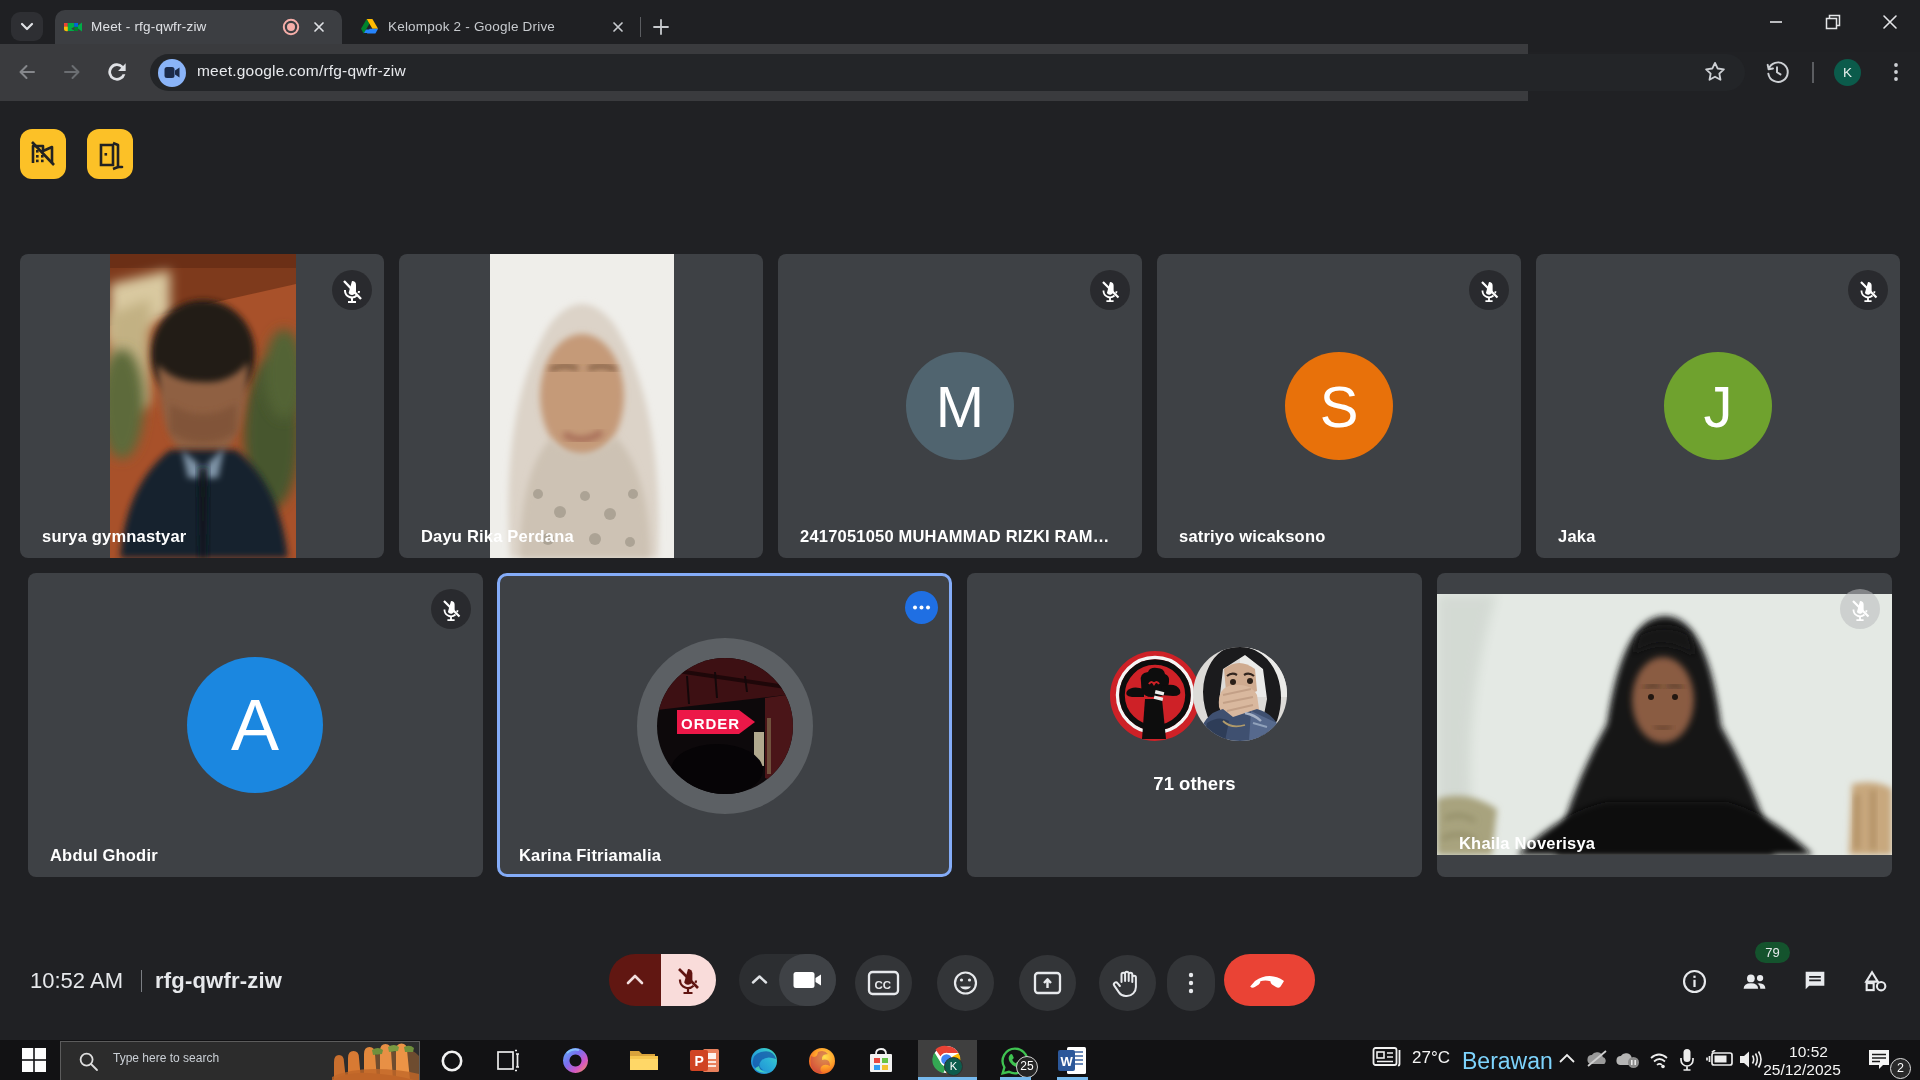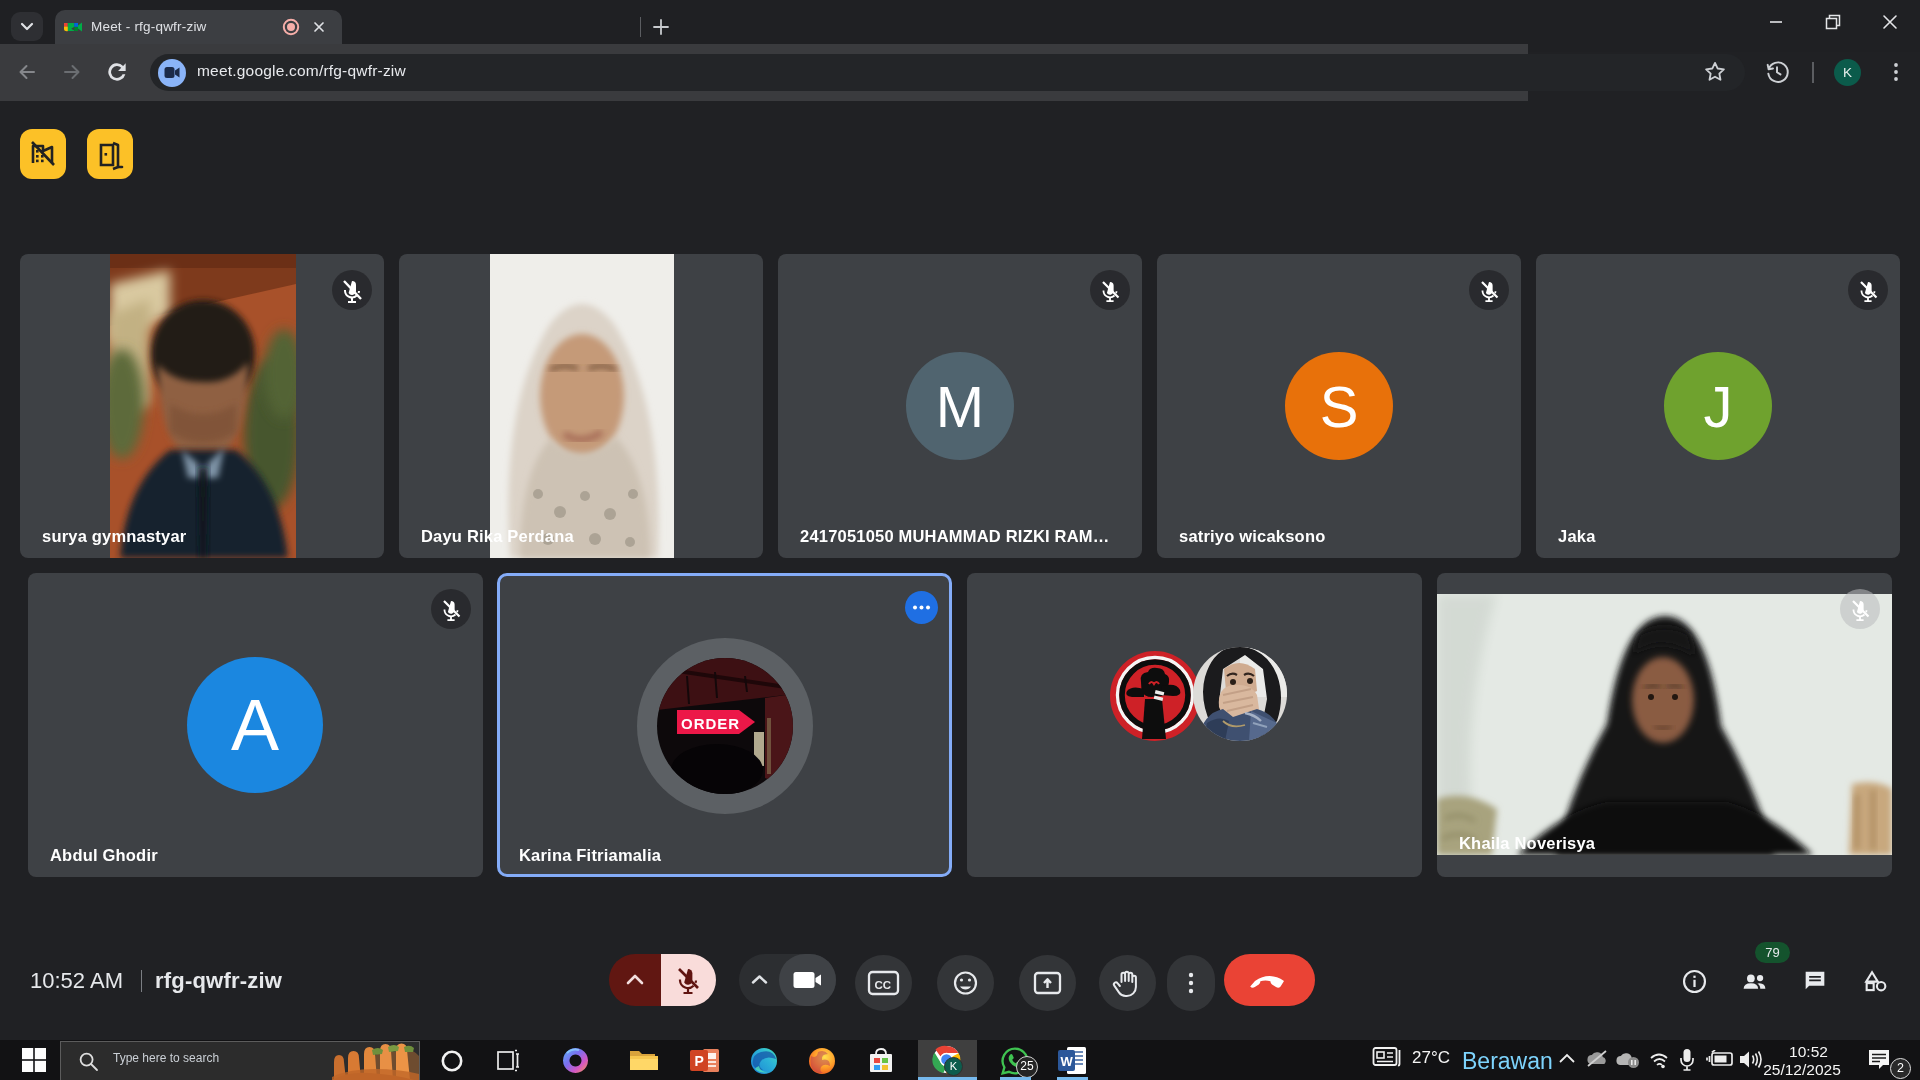--- a/index.html
+++ b/index.html
@@ -59,20 +59,33 @@
 
       <svg class="abs" style="left:227px;top:8px;" width="18" height="18" viewBox="0 0 18 18">
         <circle cx="9" cy="9" r="7.2" fill="none" stroke="#f6aea9" stroke-width="2"></circle>
         <circle cx="9" cy="9" r="4" fill="#f6aea9"></circle>
       </svg>
       <svg class="abs" style="left:256px;top:9px;" width="16" height="16" viewBox="0 0 16 16">
           <path d="M4 4 L12 12 M12 4 L4 12" stroke="#dfe1e5" stroke-width="1.7" stroke-linecap="round"></path>
         </svg>
     </div>
 
+    <div class="tab" id="tab2">
+      <svg class="abs" style="left:19px;top:8px;" width="18" height="18" viewBox="0 0 87.3 78">
+        <path d="M6.6 66.85 l10.45 18.05 h53.6 l10.45 -18.05 z" transform="translate(0,-12) scale(0.95)" fill="#2684fc"></path>
+        <path d="M29.1 0 L0 50.4 l13.75 23.8 L43 24.05 z" transform="scale(0.95)" fill="#00832d"></path>
+        <path d="M58.2 0 H29.1 L58.2 50.4 h29.1 z" transform="scale(0.95)" fill="#ffba00"></path>
+        <path d="M87.3 50.4 H44.5 L30.75 74.2 h42.8 z" transform="scale(0.95)" fill="#2684fc"></path>
+        <path d="M43.65 25 L29.1 0 L14.5 25 z" transform="scale(0.95)" fill="#0066da" opacity="0"></path>
+      </svg>
+      <div class="tabtitle" style="left:46px;color:#c7cace;">Kelompok 2 - Google Drive</div>
+      <svg class="abs" style="left:268px;top:9px;" width="16" height="16" viewBox="0 0 16 16">
+          <path d="M4 4 L12 12 M12 4 L4 12" stroke="#c7cace" stroke-width="1.7" stroke-linecap="round"></path>
+        </svg>
+    </div>
     <div class="abs" style="left:640px;top:17px;width:1px;height:20px;background:#5b5d61;"></div>
     <svg class="abs" style="left:652px;top:18px;" width="18" height="18" viewBox="0 0 18 18">
         <path d="M9 2 V16 M2 9 H16" stroke="#c7cace" stroke-width="1.8" stroke-linecap="round"></path>
       </svg>
 
     <svg class="abs" style="left:1763px;top:14px;" width="26" height="16" viewBox="0 0 26 16">
         <path d="M7 8 H19" stroke="#e4e5e8" stroke-width="1.6"></path>
       </svg>
     <svg class="abs" style="left:1820px;top:9px;" width="26" height="26" viewBox="0 0 26 26">
         <path d="M9.5 9.5 V6.5 H19.5 V16.5 H16.5" fill="none" stroke="#e4e5e8" stroke-width="1.5"></path>
@@ -319,20 +332,21 @@
         <path d="M30 48 l28 -6 M30 56 l30 -6 M34 64 l26 -6" stroke="#c3a087" stroke-width="2" fill="none"></path>
         <path d="M4 94 Q10 66 30 62 L40 70 L64 62 Q86 68 90 94 Z" fill="#3f5070"></path>
         <g opacity=".85">
             <path d="M14 76 Q26 68 36 74 L32 94 H10 Z" fill="#2c3a54"></path>
             <path d="M58 64 L84 76 L80 94 H56 Z" fill="#5b6e92"></path>
             <path d="M52 66 q10 2 16 8" stroke="#b8c2d4" stroke-width="2.4" fill="none"></path>
             <path d="M60 76 l14 4" stroke="#9fb0c8" stroke-width="2" fill="none"></path>
           </g>
         <path d="M30 74 q8 8 22 4" stroke="#b09a6a" stroke-width="1.8" fill="none"></path>
       </svg>
+      <div class="abs" style="left:0;top:200px;width:455px;text-align:center;color:#fff;font-size:18.5px;font-weight:bold;">71 others</div>
     </div>
     <div class="tile" style="left:1437px;top:472px;width:455px;height:304px;text-align:right;">
       <svg class="abs" style="left:0;top:21px;" width="455" height="261" viewBox="0 0 455 261">
         <rect width="455" height="261" fill="#e7ece7"></rect>
         <path d="M0 0 V261 H40 Q20 130 60 0 Z" fill="#cdd4cd" filter="url(#b6)"></path>
         <rect width="455" height="261" fill="#dfe5df" opacity=".35"></rect>
 
         <path d="M0 205 Q30 195 60 215 L55 261 H0 Z" fill="#a8a37e" filter="url(#b3)"></path>
         <path d="M8 225 q14 -8 30 2 M5 245 q16 -9 34 1" stroke="#8a8560" stroke-width="3" fill="none" filter="url(#b3)"></path>
 

